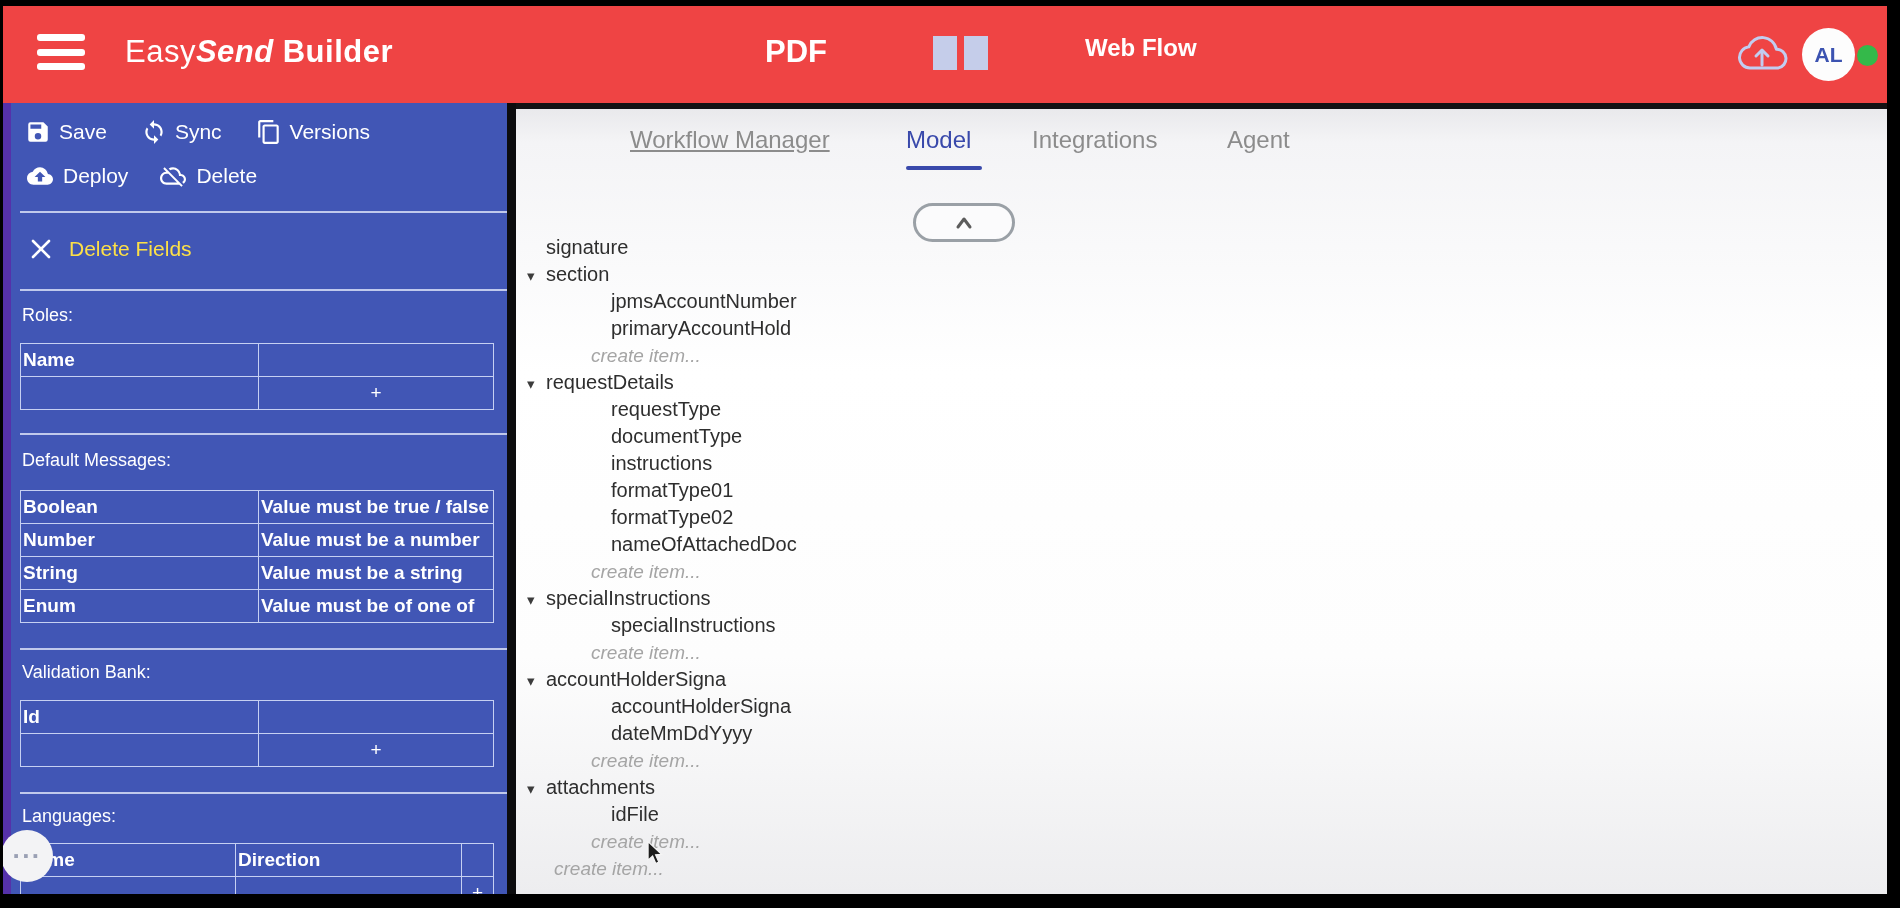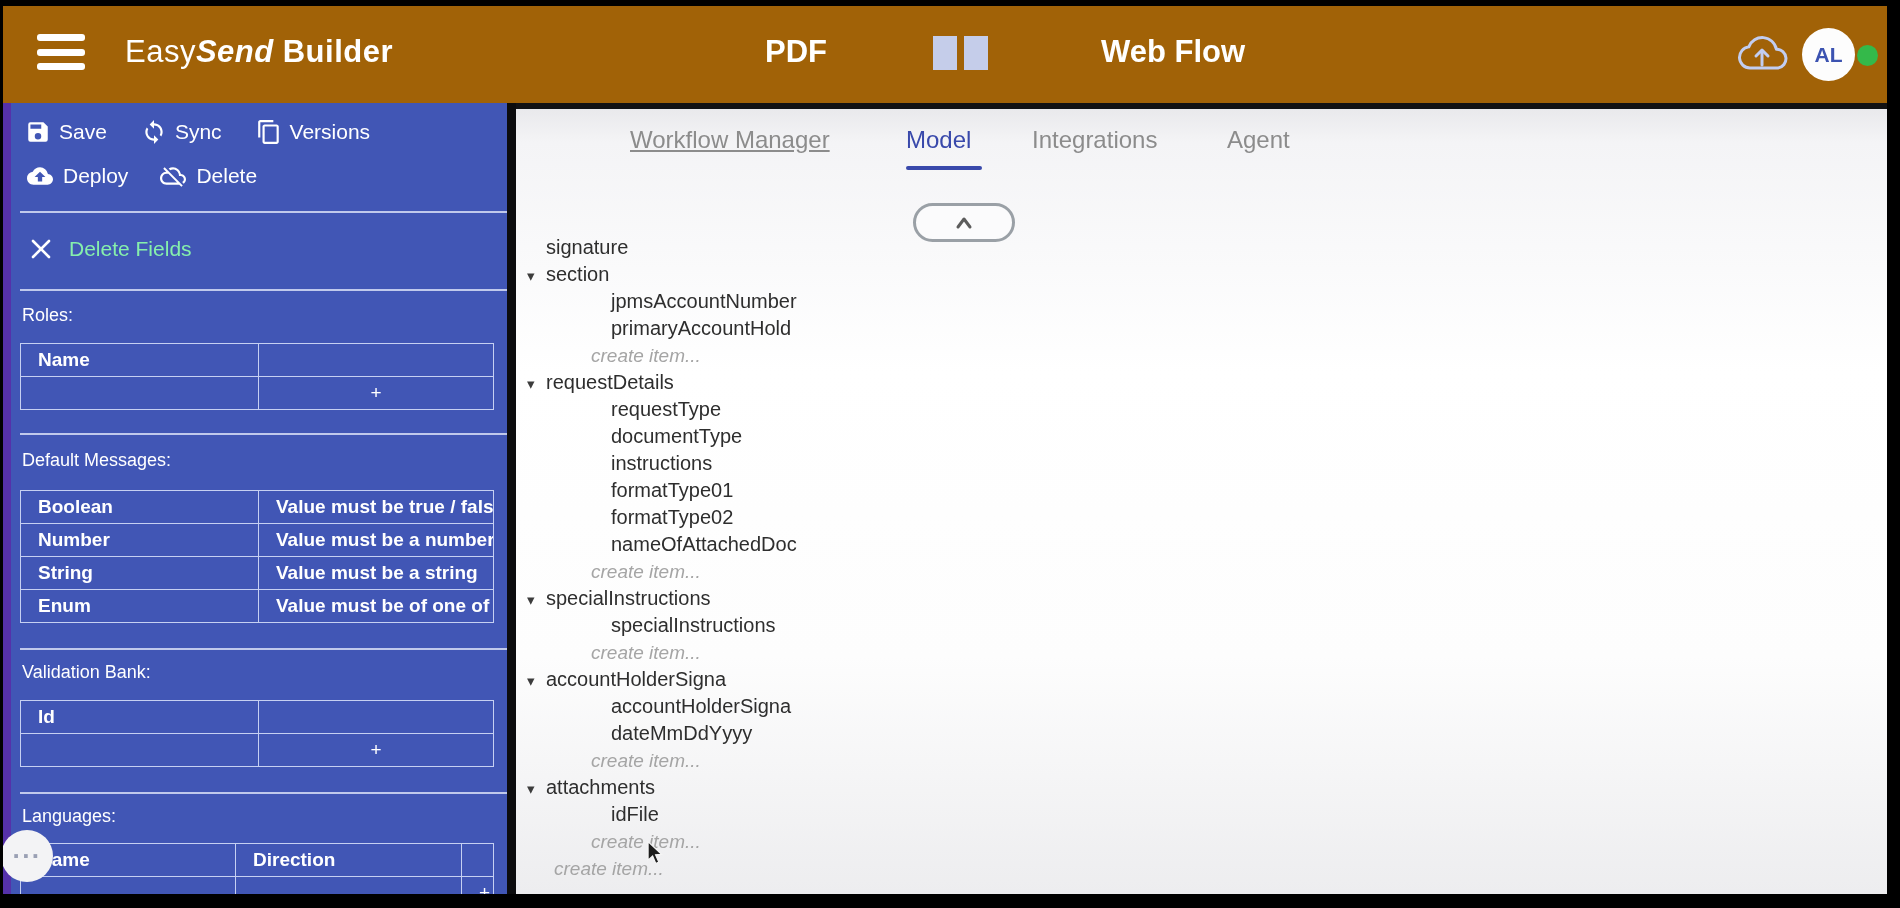--- a/index.html
+++ b/index.html
@@ -7,56 +7,56 @@
   body {
     background:#000;
     position:relative;
     overflow:hidden;
     font-family:"Liberation Sans", sans-serif;
     -webkit-font-smoothing:antialiased;
   }
   .app { position:absolute; left:3px; top:6px; width:1884px; height:888px; background:#3c53b1; }
 
   
-  .hdr { position:absolute; left:0; top:0; width:100%; height:97px; background:#a16207;text-align:right; }
+  .hdr { position:absolute; left:0; top:0; width:100%; height:97px; background:#ef4444;text-align:right; }
   .hamburger { position:absolute; left:34px; top:28px; width:48px; height:36px; display:flex; flex-direction:column; justify-content:space-between; cursor:pointer; }
   .hamburger div { height:7px; background:#fff; border-radius:3px; }
   .app-title { position:absolute; left:122px; top:28px; font-size:31px; color:#fff; letter-spacing:.5px; white-space:nowrap; }
   .app-title .p1 { font-weight:400; }
   .app-title .p2 { font-weight:700; font-style:italic; }
   .app-title .p3 { font-weight:700; margin-left:9px; }
   .pdf-label { position:absolute; left:762px; top:28px; font-size:31px; font-weight:700; color:#fff; }
   .split-icon { position:absolute; left:930px; top:30px; width:56px; height:34px; display:flex; gap:7px; }
   .split-icon div { width:24px; height:34px; background:#c5cdea; }
-  .webflow-label { position:absolute; left:1082px; top:28px; font-size:31px; font-weight:700; color:#fff;margin-left:16px; }
+  .webflow-label { position:absolute; left:1082px; top:28px; font-size:24px; font-weight:700; color:#fff; }
   .cloud-up { position:absolute; left:1730px; top:24px; }
   .avatar { position:absolute; left:1799px; top:22px; width:53px; height:53px; border-radius:50%; background:#fdfdfd; color:#3c53b1; font-weight:700; font-size:21px; display:flex; align-items:center; justify-content:center; }
   .status-dot { position:absolute; left:1854px; top:39px; width:21px; height:21px; border-radius:50%; background:#34b94a; }
 
   
   .workspace { position:absolute; left:0; top:97px; width:100%; height:791px; display:flex; }
   .sidebar { position:relative; width:504px; height:100%; background:#4156b5; overflow:hidden; flex:none; }
   .accent-strip { position:absolute; left:0; top:0; width:8px; height:100%; background:#5531aa; }
   .dark-gap { width:9px; height:100%; background:#0c0c0e; flex:none; }
   .main { position:relative; flex:1; height:100%; overflow:hidden;
     background:linear-gradient(180deg,#e7e7ea 0%,#f4f4f6 5%,#ffffff 34%,#fdfdfd 70%,#ededef 100%); }
   .main-topline { position:absolute; left:0; top:0; width:100%; height:6px; background:#121214; }
 
   
   .tb-row { position:absolute; left:22px; display:flex; align-items:center; gap:30px; }
   .tb-row1 { top:16px;gap:34px; }
   .tb-row2 { top:60px; }
   .tb-btn { display:flex; align-items:center; gap:8px; color:#fff; font-size:21px; cursor:pointer; white-space:nowrap; }
   .tb-btn svg { flex:none; }
   .sb-divider { position:absolute; left:17px; right:0; height:2px; background:rgba(235,240,255,.75); }
-  .delete-fields { position:absolute; left:26px; top:134px; display:flex; align-items:center; gap:16px; color:#86efac; font-size:21px; cursor:pointer; }
+  .delete-fields { position:absolute; left:26px; top:134px; display:flex; align-items:center; gap:16px; color:#fde047; font-size:21px; cursor:pointer; }
   .sb-label { position:absolute; left:19px; color:#fff; font-size:18px; }
 
   table.sb-table { position:absolute; left:17px; width:473px; border-collapse:collapse; table-layout:fixed; color:#fff; }
-  table.sb-table td { border:1.5px solid #c6d0f2; height:33px; padding:0 17px; font-size:19px; overflow:hidden; white-space:nowrap; }
+  table.sb-table td { border:1.5px solid #c6d0f2; height:33px; padding:0 2px; font-size:19px; overflow:hidden; white-space:nowrap; }
   td.hd { font-weight:700; }
   td.plus { text-align:center; font-size:27px; font-weight:400; cursor:pointer; padding:0; }
   td.msg { font-weight:700; }
 
   .dots-circle { position:absolute; left:-2px; top:727px; width:52px; height:52px; border-radius:50%; background:#f3f3f5; z-index:6; display:flex; align-items:center; justify-content:center; color:#9aa0b4; font-size:26px; font-weight:700; letter-spacing:1px; cursor:pointer; }
 
   
   .tab { position:absolute; top:23px; font-size:24px; color:#8c8c8c; cursor:pointer; white-space:nowrap; }
   .tab.active { color:#3949ab; font-weight:500; }
   .tab-underline { position:absolute; left:390px; top:63px; width:76px; height:4px; background:#3949ab; border-radius:2px; }

